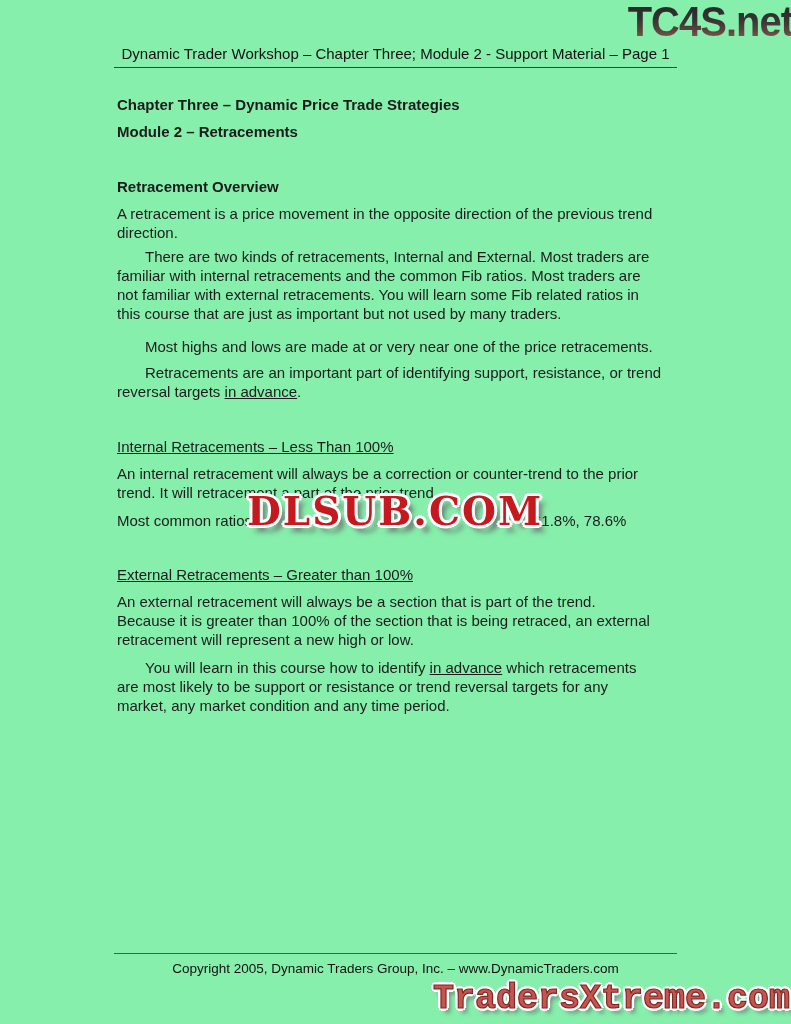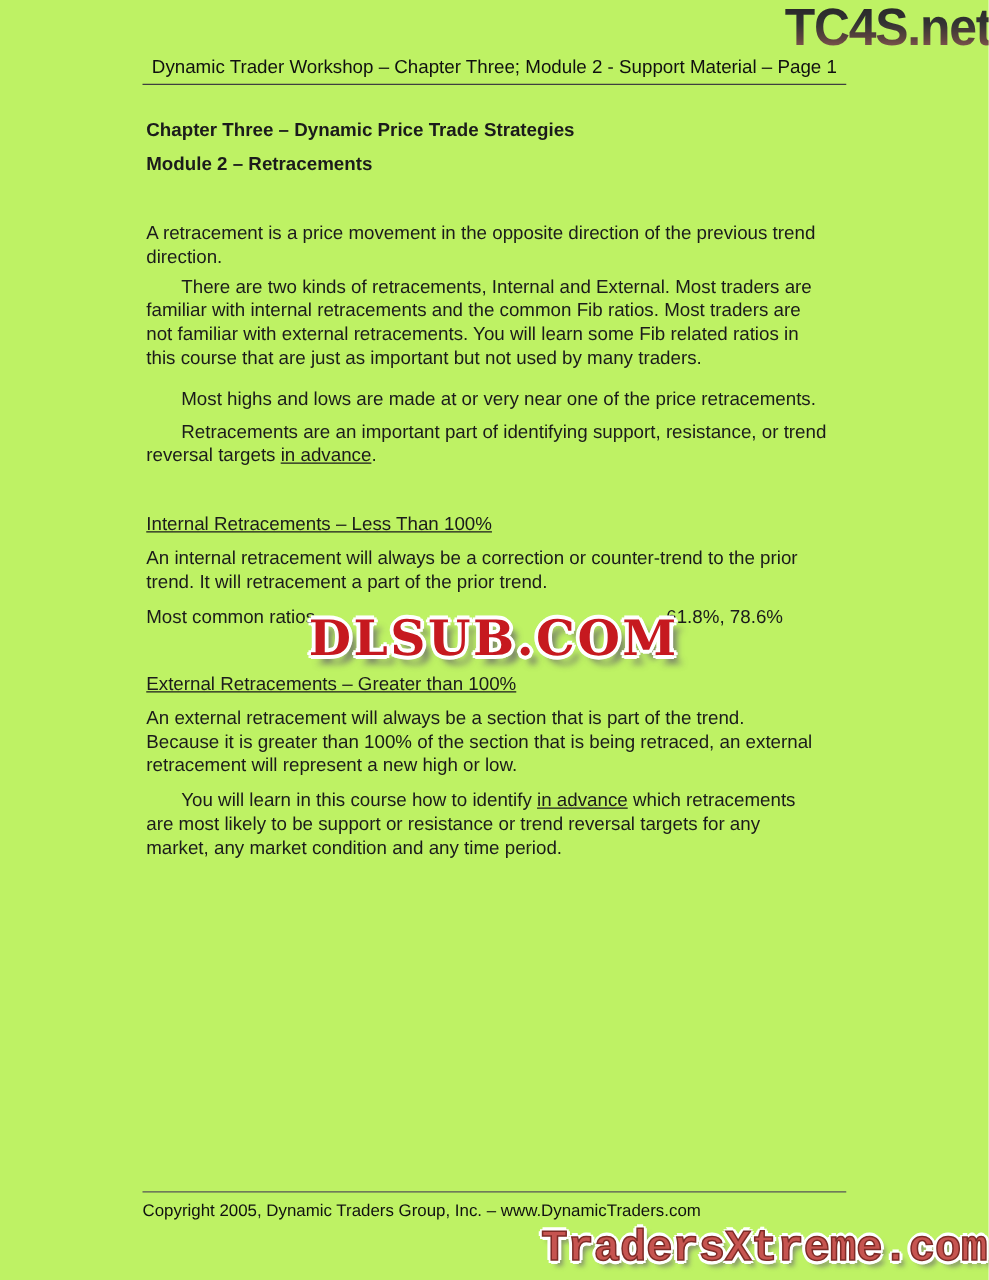--- a/index.html
+++ b/index.html
@@ -1,29 +1,29 @@
 <!DOCTYPE html>
 <html style="--watermark_red: #c6191f; --watermark_salmon: #c65450; --logo_gradient_top: #2e2e2e; --logo_gradient_bottom: #96625a; --body_text: #1b1b1b;"><head>
 <meta charset="utf-8">
 <style>
   html,body{margin:0;padding:0;background:#ffffff;}
   .page{
-    position:relative;width:791px;height:1024px;background:#bef264;
+    position:relative;width:791px;height:1024px;background:#86efac;
     font-family:"Liberation Sans",sans-serif;color:#1b1b1b;overflow:hidden;
   }
   
   .rule{position:absolute;left:114px;width:563px;border-top:1.6px solid #3f3f3f;}
   .header-rule{top:67px;}
   .footer-rule{top:953px;border-top-color:#555;}
   .header-line{
     position:absolute;top:45px;left:114px;width:563px;text-align:center;
     font-size:15px;color:#101010;white-space:nowrap;
   }
   .footer-line{
-    position:absolute;top:961px;left:114px;width:563px;
+    position:absolute;top:961px;left:114px;width:563px;text-align:center;
     font-size:13.5px;color:#101010;white-space:nowrap;
   }
   
   .content{position:absolute;left:117px;top:95px;width:565px;font-size:15px;line-height:19px;}
   .content p{margin:0;white-space:pre-line;}
   .bold{font-weight:bold;}
   .u{text-decoration:underline;}
   .indent{text-indent:28px;}
   .content p.m5{margin-bottom:5px;}
   .content p.m7{margin-bottom:7px;}
@@ -74,20 +74,21 @@
 
   <div class="tc4s">TC4S.net</div>
 
   <div class="header-line">Dynamic Trader Workshop – Chapter Three; Module 2 - Support Material – Page 1</div>
   <div class="rule header-rule"></div>
 
   <div class="content">
     <p class="bold m8">Chapter Three – Dynamic Price Trade Strategies</p>
     <p class="bold m36">Module 2 – Retracements</p>
 
+    <p class="bold m8">Retracement Overview</p>
     <p class="m5">A retracement is a price movement in the opposite direction of the previous trend
 direction.</p>
     <p class="indent m14">There are two kinds of retracements, Internal and External. Most traders are
 familiar with internal retracements and the common Fib ratios. Most traders are
 not familiar with external retracements. You will learn some Fib related ratios in
 this course that are just as important but not used by many traders.</p>
     <p class="indent m7">Most highs and lows are made at or very near one of the price retracements.</p>
     <p class="indent m36"><span>Retracements are an important part of identifying support, resistance, or trend
 reversal targets </span><span class="u">in advance</span><span>.</span></p>
 

